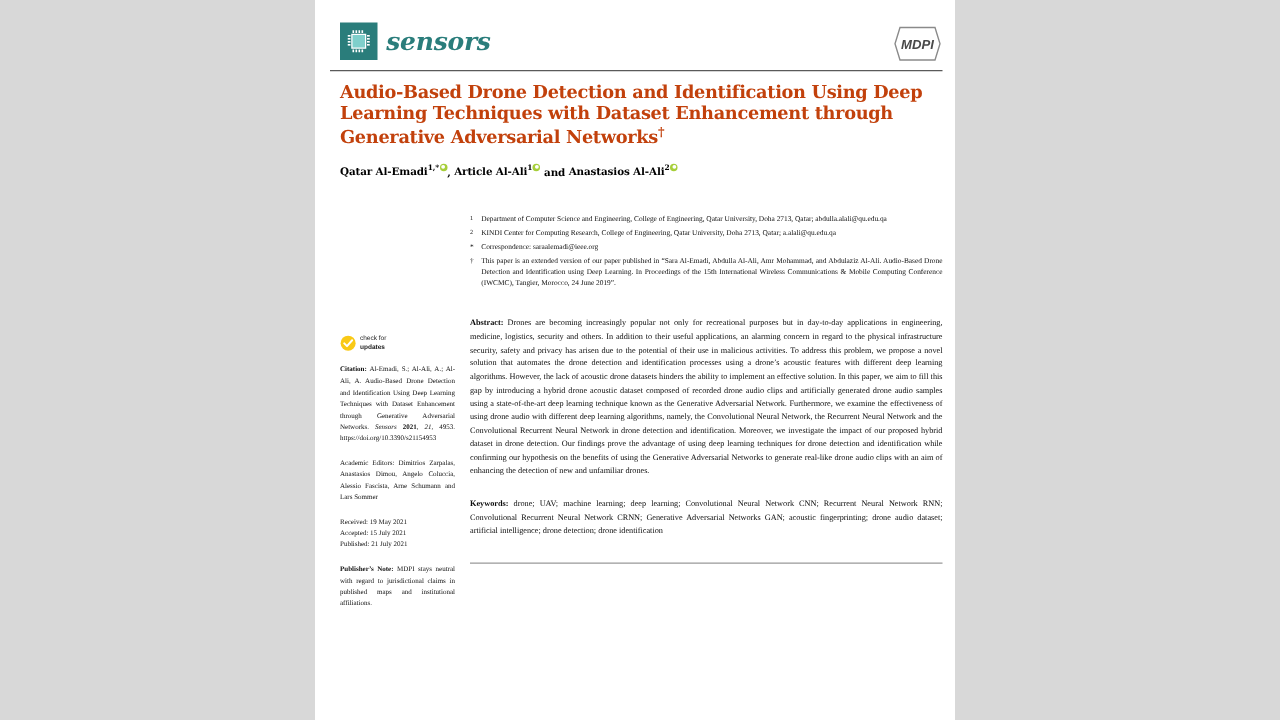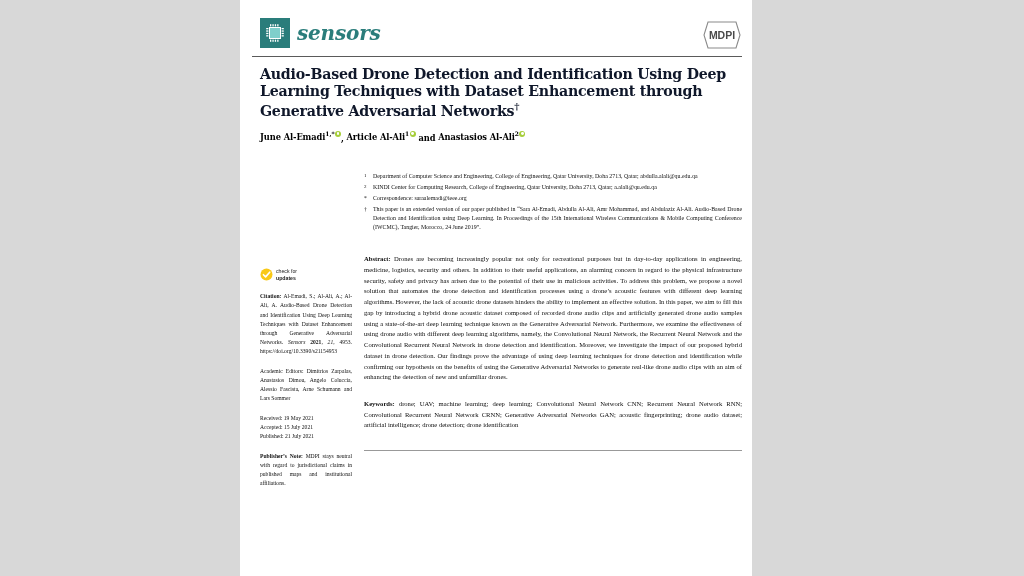--- a/index.html
+++ b/index.html
@@ -8,21 +8,21 @@
     background: #d8d8d8;
   }
   body {
     width: 1024px;
     height: 576px;
     overflow: hidden;
     font-family: "Liberation Serif", serif;
   }
   #page {
     position: absolute;
-    left: 240px;
+    left: 252px;
     top: 0;
     width: 512px;
     height: 576px;
     background: #ffffff;
     box-sizing: border-box;
     padding: 18px 10px 0 12px;
   }
   
   .masthead {
     display: flex;
@@ -47,40 +47,40 @@
   .journal-logo-mark svg { display: block; }
   .journal-name {
     font-family: "DejaVu Serif", serif;
     font-style: italic;
     font-weight: bold;
     font-size: 20px;
     color: #2a7d7b;
     letter-spacing: -0.2px;
     line-height: 1;
   }
-  .mdpi-logo { margin-top: 2px; }
+  .mdpi-logo { margin-top: 2px; font-style: italic; }
   .mdpi-logo svg { display: block; }
   .rule-main {
     border-bottom: 1.1px solid #5a5a5a;
     margin: 0 0 9px 0;
   }
   
   .title-area { padding-left: 8px; }
   .article-type {
     font-style: italic;
     font-size: 8px;
     color: #1a1a1a;
     margin-bottom: 3px;
   }
   .paper-title {
     font-family: "DejaVu Serif", serif;
     font-weight: bold;
     font-size: 14.2px;
     line-height: 1.22;
-    color: #0f172a;
+    color: #c2410c;
     letter-spacing: -0.25px;
     margin: 0 0 11px 0;
   }
   .dagger { font-size: 10px; vertical-align: super; }
   .author-line {
     font-family: "DejaVu Serif", serif;
     font-weight: bold;
     font-size: 8.3px;
     color: #000;
     margin-bottom: 14px;
@@ -214,21 +214,21 @@
         <text x="20" y="19" text-anchor="middle" font-family="Liberation Sans, sans-serif" font-size="10.5" font-weight="bold" fill="#4a4a4a">MDPI</text>
       </svg>
     </div>
   </div>
   <div class="rule-main"></div>
 
   <div class="title-area">
     <h1 class="paper-title"><span>Audio-Based Drone Detection and Identification Using Deep Learning Techniques with Dataset Enhancement through Generative Adversarial Networks</span><span class="dagger">†</span></h1>
 
     <div class="author-line">
-      <span><span>June Al-Emadi</span><span class="sup">1,*</span><span class="orcid"></span></span><span>, </span><span><span>Article Al-Ali</span><span class="sup">1</span><span class="orcid"></span></span><span> and </span><span><span>Anastasios Al-Ali</span><span class="sup">2</span><span class="orcid"></span></span>
+      <span><span>Qatar Al-Emadi</span><span class="sup">1,*</span><span class="orcid"></span></span><span>, </span><span><span>Article Al-Ali</span><span class="sup">1</span><span class="orcid"></span></span><span> and </span><span><span>Anastasios Al-Ali</span><span class="sup">2</span><span class="orcid"></span></span>
     </div>
   </div>
 
   <div class="body-cols">
 
     <div class="col-left">
 
       <div class="check-updates">
         <span class="check-badge">
           <svg width="13" height="13" viewBox="0 0 13 13">

